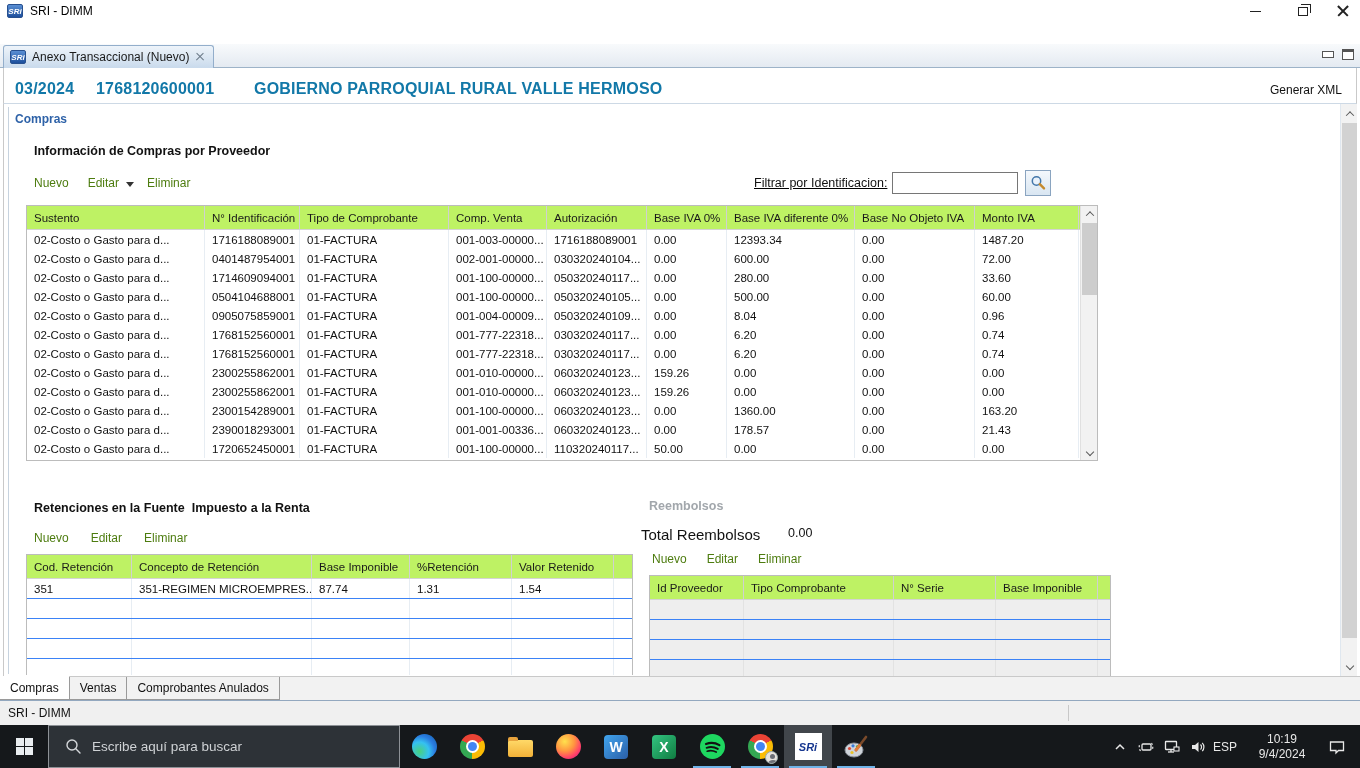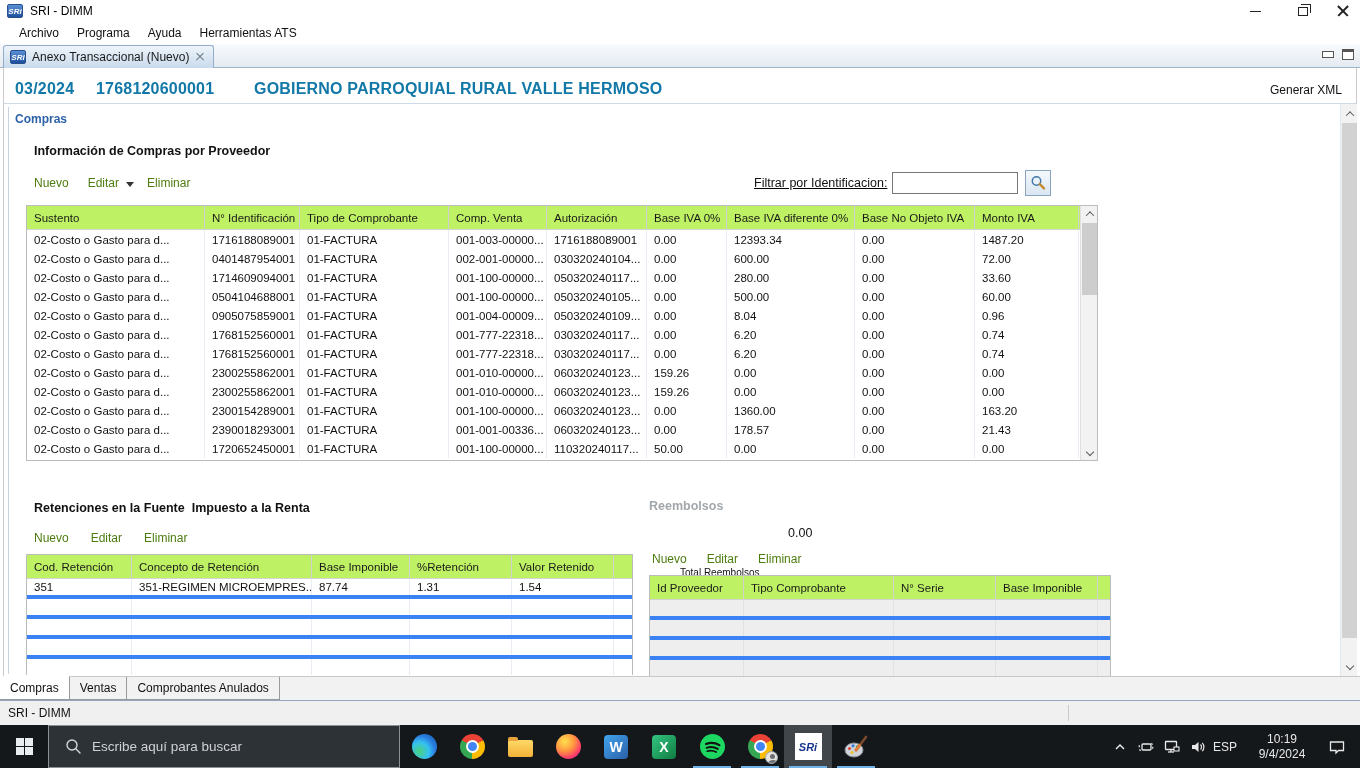--- a/index.html
+++ b/index.html
@@ -60,33 +60,33 @@
   #filter-input { width:126px; height:22px; border:1px solid #767676; margin-left:5px; font-size:12px; padding:0 4px; }
   #filter-search-btn { width:26px; height:26px; margin-left:7px; border:1px solid #8aa4c0; background:linear-gradient(#f4f8fc,#d9e6f2); display:flex; align-items:center; justify-content:center; }
 
   
   .tbl { position:absolute; background:#fff; border:1px solid #bcbcbc; overflow:hidden; }
   .tbl-h { display:flex; height:24px; background:#bef264; border-bottom:1px solid #d4d4d4; }
   .tbl-h .c { font-size:11.5px; color:#1a1a1a; border-right:1px solid #d0d0d0; display:flex; align-items:center; }
   .tbl-r { display:flex; height:19px; }
   .c { padding-left:7px; white-space:nowrap; overflow:hidden; font-size:11.5px; color:#111; display:flex; align-items:center; flex:0 0 auto; }
   .tbl-b .c { border-right:1px solid #e7edf3; }
-  .rowline .tbl-r { border-bottom:4px solid #3b82f6; height:20px; }
+  .rowline .tbl-r { border-bottom:1px solid #3b82f6; height:20px; }
   .vsb { position:absolute; top:0; right:0; width:17px; bottom:0; background:#f2f2f2; border-left:1px solid #e0e0e0; }
   .sb-btn { position:absolute; left:0; width:17px; height:16px; display:flex; align-items:center; justify-content:center; }
   .chev { width:6px; height:6px; border-right:1.6px solid #5a5a5a; border-bottom:1.6px solid #5a5a5a; }
   .chev.up { transform:rotate(-135deg) translate(-1px,-1px); }
   .chev.down { transform:rotate(45deg); }
   .sb-thumb { position:absolute; left:1px; width:15px; background:#cdcdcd; }
 
   
   #ret-title { position:absolute; left:30px; top:397px; font-size:12.5px; font-weight:bold; color:#111; white-space:pre; }
   #ret-toolbar { position:absolute; left:30px; top:427px; display:flex; gap:22px; }
   #reem-title { position:absolute; left:645px; top:395px; font-size:12.5px; font-weight:bold; color:#a2a7ac; }
-  #reem-total-label { position:absolute; left:676px; top:422px; font-size:10px; color:#111;margin-top:41px; }
+  #reem-total-label { position:absolute; left:637px; top:422px; font-size:15px; color:#111; }
   #reem-total-value { position:absolute; left:784px; top:422px; font-size:12.5px; color:#111; }
   #reem-toolbar { position:absolute; left:648px; top:448px; display:flex; gap:20px; }
   .gray-body { background:#eeeeee; }
   .gray-body .c { border-right:1px solid #e2e2e2; }
 
   
   #pagetabs { top:676px; left:0; width:1360px; height:24px; background:#f2f2f2; border-top:1px solid #c9c9c9; }
   .ptab { position:relative; float:left; height:23px; padding:0 10px; display:flex; align-items:center; font-size:12px; color:#111;
     background:#f2f2f2; border:1px solid #9a9a9a; border-top:none; margin-left:-1px; }
   .ptab.active { background:#fff; border-top:1px solid #fff; margin-top:-1px; height:24px; z-index:2; }
@@ -146,26 +146,20 @@
         <span class="bar-min"></span>
       </span>
     <span class="winbtn" style="right:42px;">
         <span class="rest"></span>
       </span>
     <span class="winbtn" style="right:2px;">
         <span class="xmark"></span>
       </span>
   </div>
 
-  <div id="menubar" class="abs">
-      <span class="menu-item">Archivo</span>
-      <span class="menu-item">Programa</span>
-      <span class="menu-item">Ayuda</span>
-      <span class="menu-item">Herramientas ATS</span>
-    </div>
 
   <div id="tabstrip" class="abs">
     <div id="editor-tab">
       <span class="sri-mini">SRi</span>
       <span class="label">Anexo Transaccional (Nuevo)</span>
       <span class="tab-x"></span>
     </div>
     <div class="view-btns">
       <span class="vmin"></span>
       <span class="vmax"></span>

